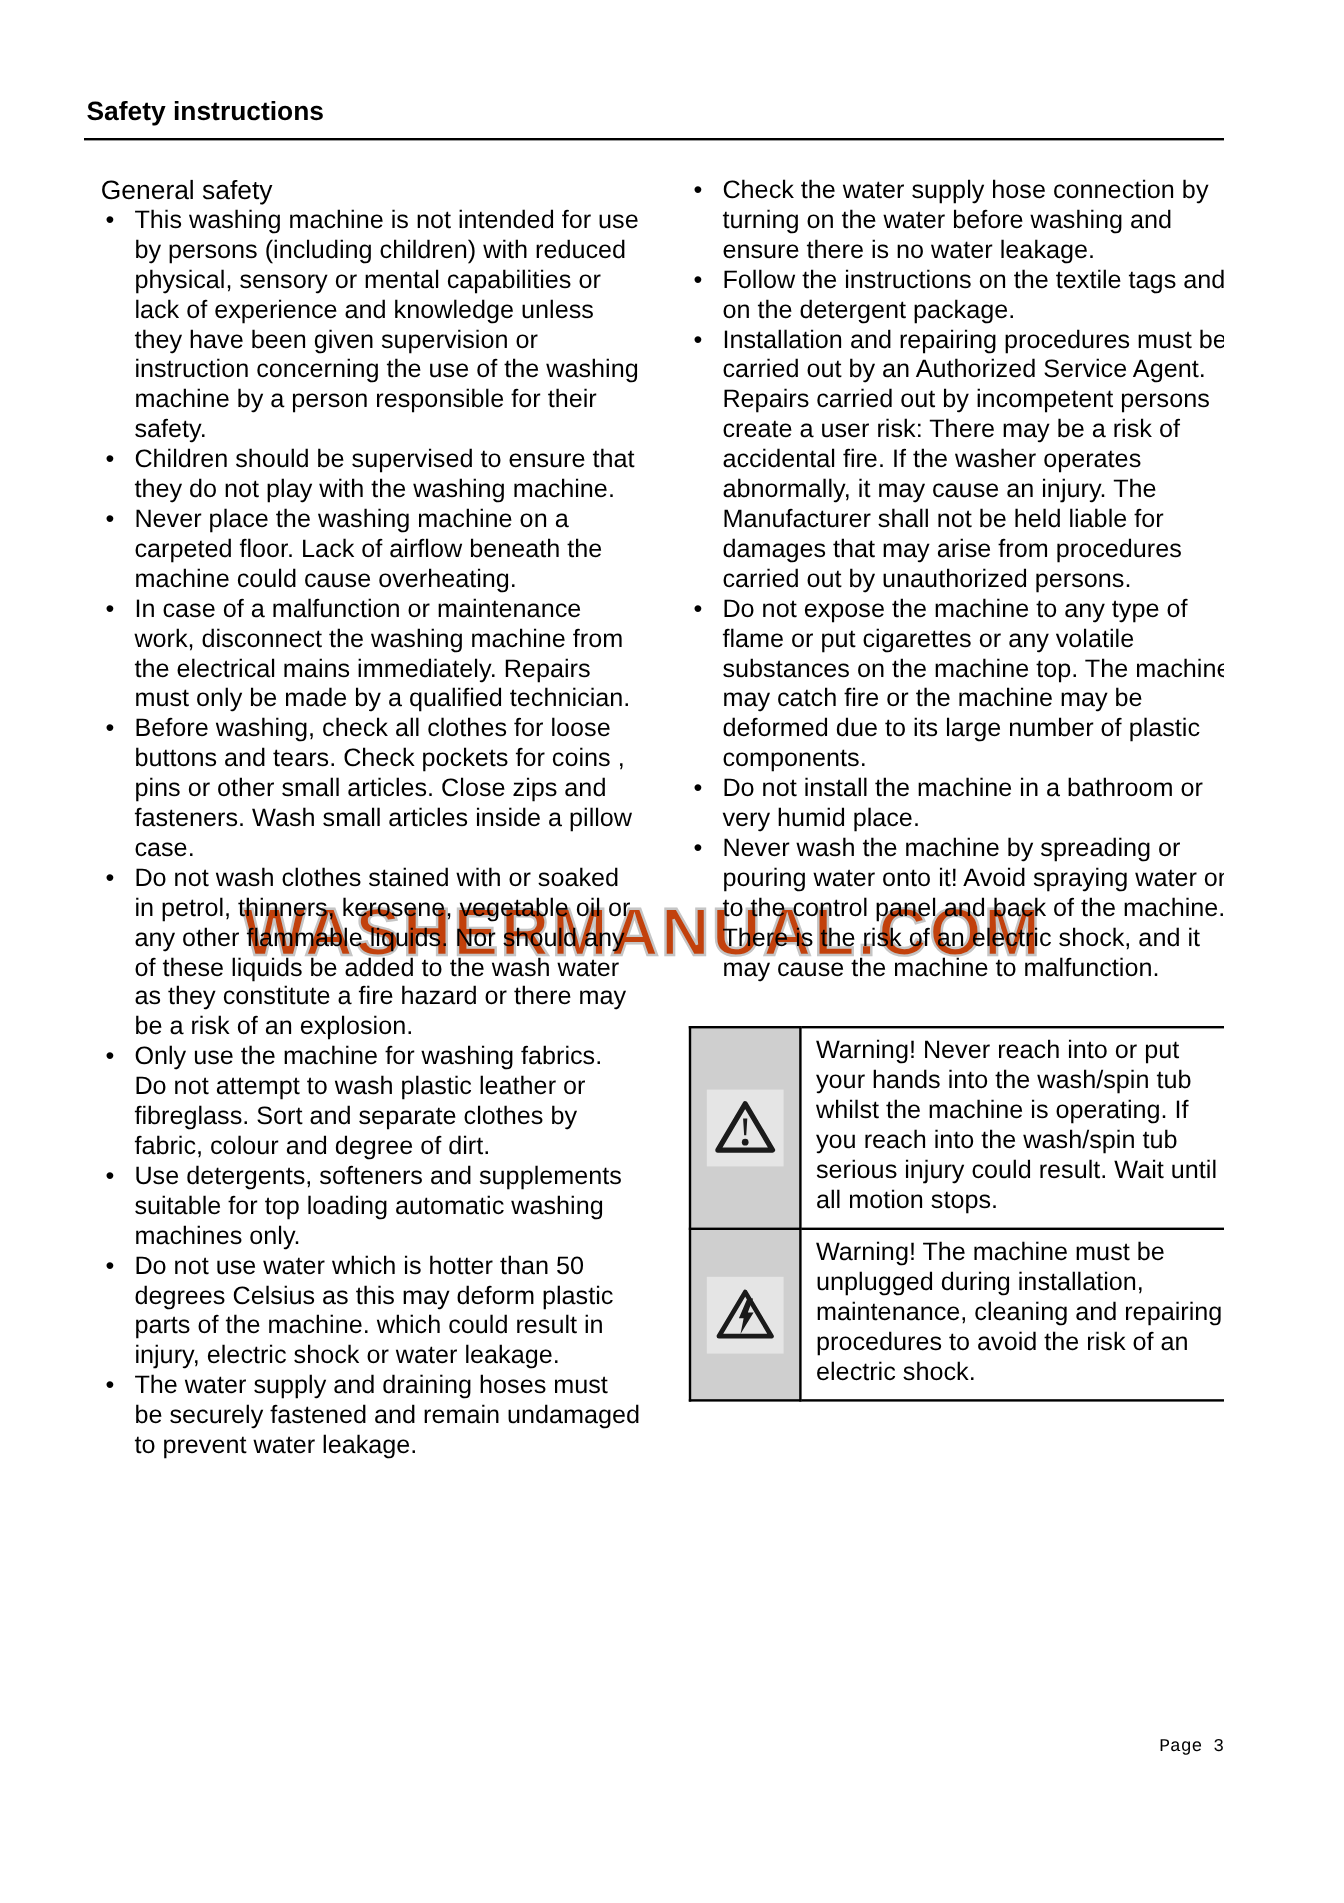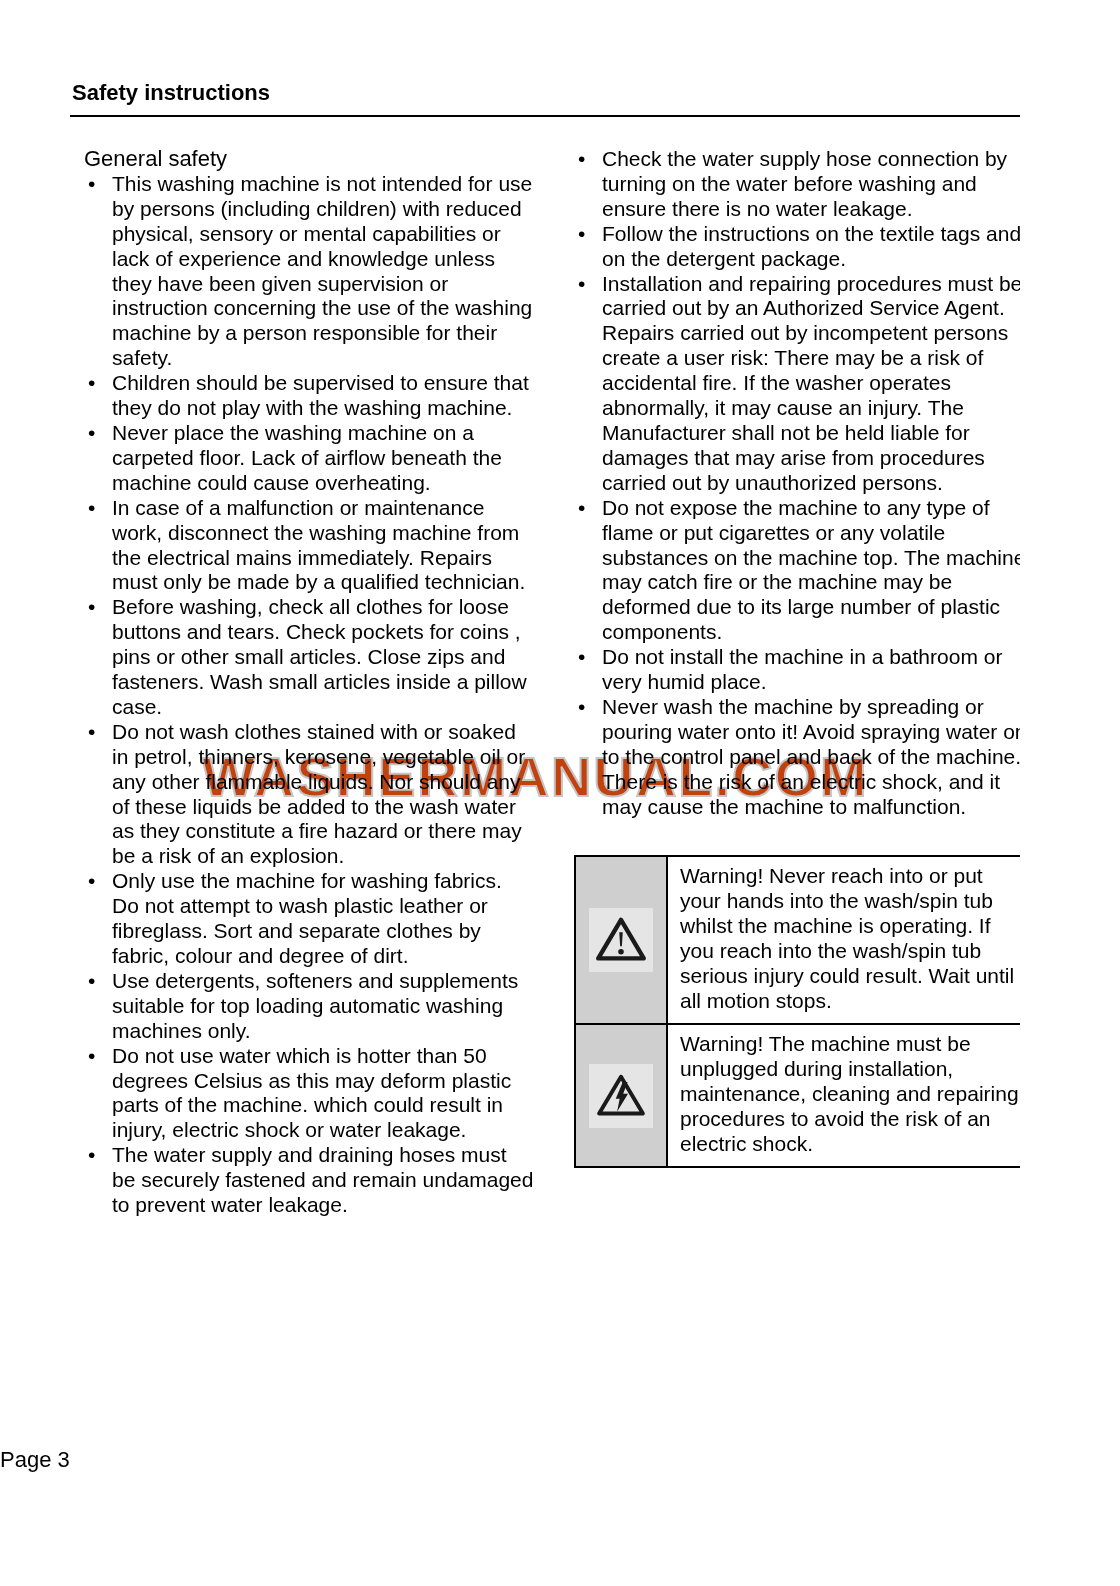--- a/index.html
+++ b/index.html
@@ -93,23 +93,23 @@
     padding: 6px 12px 10px 12px;
     font-size: 21px;
     line-height: 25px;
     background: #ffffff;
   }
   .footer {
     position: absolute;
     top: 1447px;
     left: 0;
     width: 100%;
-    text-align: left;
-    font-family: Liberation Sans, sans-serif;
-    font-size: 22px;
+    text-align: right;
+    font-family: Liberation Mono, monospace;
+    font-size: 15px;
     z-index: 2;
   }
 </style>
 </head>
 <body>
 
 <div class="page">
 
   <div class="header-title">Safety instructions</div>
   <div class="header-rule"></div>

